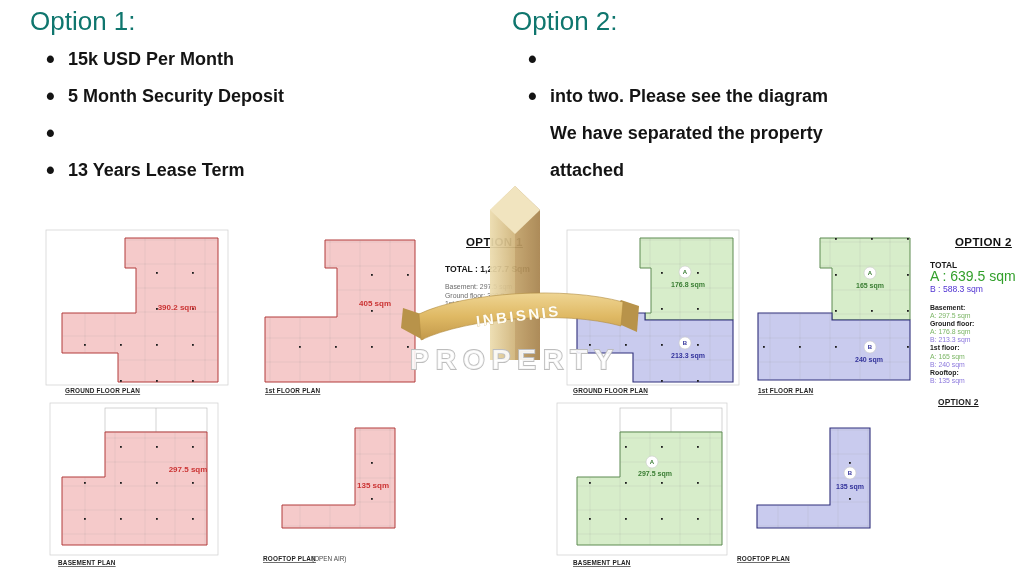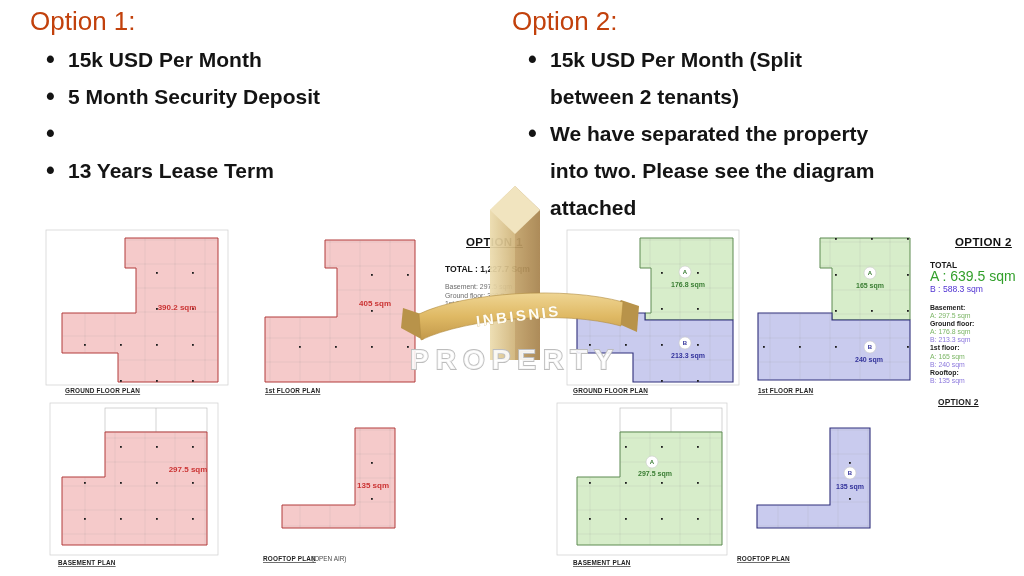--- a/index.html
+++ b/index.html
@@ -3,25 +3,25 @@
 <meta charset="utf-8">
 <style>
   html,body{margin:0;padding:0;}
   body{
     width:1024px;height:576px;position:relative;overflow:hidden;
     background:#ffffff;font-family:"Liberation Sans",sans-serif;color:#141414;
   }
   .abs{position:absolute;}
 
   
-  .opt-heading{font-size:26px;font-weight:400;color:#c2410c;}
+  .opt-heading{font-size:26px;font-weight:400;color:#0f766e;}
   .bullets{display:flex;flex-direction:column;}
   .bullet{display:flex;align-items:flex-start;}
   .bullet .dot{width:22px;font-size:25px;font-weight:700;line-height:37px;}
-  .bullet .lines div{font-size:21px;font-weight:700;line-height:37px;white-space:nowrap;}
+  .bullet .lines div{font-size:18px;font-weight:700;line-height:37px;white-space:nowrap;}
 
   
   svg{display:block;}
   .frame{fill:none;stroke:#cfcfcf;stroke-width:0.7;}
   .fill-pink{fill:var(--option1-fill);stroke:var(--option1-stroke);stroke-width:1;}
   .fill-a{fill:var(--unit-a-fill);stroke:var(--unit-a-stroke);stroke-width:1;}
   .fill-b{fill:var(--unit-b-fill);stroke:var(--unit-b-stroke);stroke-width:1.1;}
   .rooms{fill:#ffffff;stroke:#b5b5b5;stroke-width:0.6;}
   .roomline{stroke:#b5b5b5;stroke-width:0.6;}
   .area-red{fill:var(--option1-label);font-size:8px;font-weight:700;}
@@ -103,30 +103,26 @@
     <span class="lines">
         <div>13 Years Lease Term</div>
       </span>
   </div>
 </div>
 
 <div class="abs opt-heading" style="left:512px;top:6px;">Option 2:</div>
 <div class="abs bullets" style="left:528px;top:41px;">
   <div class="bullet">
     <span class="dot">•</span>
-    <span class="lines">
-      <div>15k USD Per Month (Split</div>
-      <div>between 2 tenants)</div>
-    </span>
-  </div>
-  <div class="bullet">
-    <span class="dot">•</span>
-    <span class="lines">
+  </div>
+  <div class="bullet">
+    <span class="dot">•</span>
+    <span class="lines">
+      <div>into two. Please see the diagram</div>
       <div>We have separated the property</div>
-      <div>into two. Please see the diagram</div>
       <div>attached</div>
     </span>
   </div>
 </div>
 
 <svg class="abs z1" style="left:40px;top:228px;" width="215" height="172" viewBox="0 0 215 172">
   <rect class="frame" x="6" y="2" width="182" height="155"></rect>
   <polygon class="fill-pink" points="85,10 178,10 178,154 78,154 78,125 22,125 22,85 96,85 96,40 85,40"></polygon>
   <polygon fill="url(#walls)" points="85,10 178,10 178,154 78,154 78,125 22,125 22,85 96,85 96,40 85,40"></polygon>
   <polygon fill="url(#coldots)" points="85,10 178,10 178,154 78,154 78,125 22,125 22,85 96,85 96,40 85,40"></polygon>

